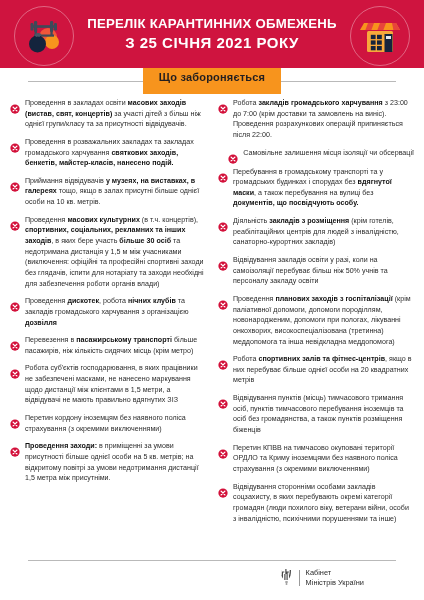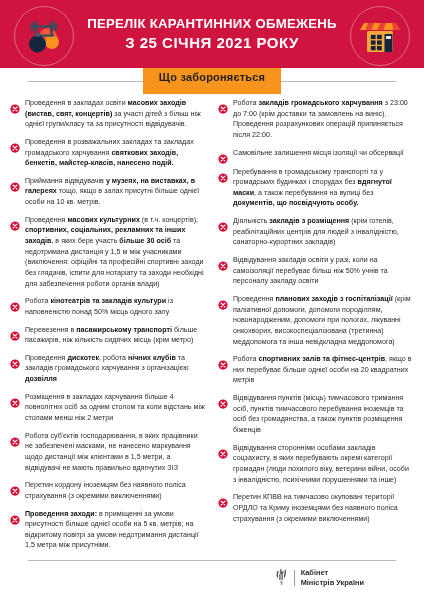--- a/index.html
+++ b/index.html
@@ -97,20 +97,21 @@
   }
   .col {
     width: 196px;
     flex: 0 0 196px;
   }
 
   .item {
     display: flex;
     align-items: flex-start;
     margin-bottom: 7px;
+    justify-content: flex-end;
   }
   .x-icon {
     flex: 0 0 auto;
     width: 10px;
     height: 10px;
     margin-top: 2px;
     margin-right: 5px;
   }
   .item-text {
     font-size: 7.1px;
@@ -145,21 +146,21 @@
     height: 17px;
     flex: 0 0 auto;
   }
   .brand-divider {
     width: 1px;
     height: 16px;
     background: #9a9a9a;
   }
   .brand-text {
     font-size: 7.4px;
-    font-weight: bold;
+    font-weight: normal;
     line-height: 1.35;
     color: #2b2b2b;
   }
 </style>
 </head>
 <body>
 
 <div class="header">
 
   <div class="header-icon left">
@@ -238,42 +239,28 @@
             <circle cx="8" cy="8" r="7.4" fill="#d3103a"></circle>
             <path d="M5 5 L11 11 M11 5 L5 11" stroke="#ffffff" stroke-width="2.2" stroke-linecap="round"></path>
           </svg></span>
         <div class="item-text">Проведення <b>масових культурних</b> (в т.ч. концертів), <b>спортивних, соціальних, рекламних та інших заходів</b>, в яких бере участь <b>більше 30 осіб</b> та недотримана дистанція у 1,5 м між учасниками (виключення: офіційні та професійні спортивні заходи без глядачів, іспити для нотаріату та заходи необхідні для забезпечення роботи органів влади)</div>
       </div>
       <div class="item">
         <span class="x-icon"><svg viewBox="0 0 16 16" aria-hidden="true">
             <circle cx="8" cy="8" r="7.4" fill="#d3103a"></circle>
             <path d="M5 5 L11 11 M11 5 L5 11" stroke="#ffffff" stroke-width="2.2" stroke-linecap="round"></path>
           </svg></span>
-        <div class="item-text">Робота <b>кінотеатрів та закладів культури</b> із наповненістю понад 50% місць одного залу</div>
+        <div class="item-text">Проведення <b>дискотек</b>, робота <b>нічних клубів</b> та закладів громадського харчування з організацією <b>дозвілля</b></div>
       </div>
       <div class="item">
         <span class="x-icon"><svg viewBox="0 0 16 16" aria-hidden="true">
             <circle cx="8" cy="8" r="7.4" fill="#d3103a"></circle>
             <path d="M5 5 L11 11 M11 5 L5 11" stroke="#ffffff" stroke-width="2.2" stroke-linecap="round"></path>
           </svg></span>
         <div class="item-text">Перевезення в <b>пасажирському транспорті</b> більше пасажирів, ніж кількість сидячих місць (крім метро)</div>
-      </div>
-      <div class="item">
-        <span class="x-icon"><svg viewBox="0 0 16 16" aria-hidden="true">
-            <circle cx="8" cy="8" r="7.4" fill="#d3103a"></circle>
-            <path d="M5 5 L11 11 M11 5 L5 11" stroke="#ffffff" stroke-width="2.2" stroke-linecap="round"></path>
-          </svg></span>
-        <div class="item-text">Проведення <b>дискотек</b>, робота <b>нічних клубів</b> та закладів громадського харчування з організацією <b>дозвілля</b></div>
-      </div>
-      <div class="item">
-        <span class="x-icon"><svg viewBox="0 0 16 16" aria-hidden="true">
-            <circle cx="8" cy="8" r="7.4" fill="#d3103a"></circle>
-            <path d="M5 5 L11 11 M11 5 L5 11" stroke="#ffffff" stroke-width="2.2" stroke-linecap="round"></path>
-          </svg></span>
-        <div class="item-text">Розміщення в закладах харчування більше 4 повнолітніх осіб за одним столом та коли відстань між столами менш ніж 2 метри</div>
       </div>
       <div class="item">
         <span class="x-icon"><svg viewBox="0 0 16 16" aria-hidden="true">
             <circle cx="8" cy="8" r="7.4" fill="#d3103a"></circle>
             <path d="M5 5 L11 11 M11 5 L5 11" stroke="#ffffff" stroke-width="2.2" stroke-linecap="round"></path>
           </svg></span>
         <div class="item-text">Робота суб'єктів господарювання, в яких працівники не забезпечені масками, не нанесено маркування щодо дистанції між клієнтами в 1,5 метри, а відвідувачі не мають правильно вдягнутих ЗІЗ</div>
       </div>
       <div class="item">
         <span class="x-icon"><svg viewBox="0 0 16 16" aria-hidden="true">
@@ -345,28 +332,28 @@
             <circle cx="8" cy="8" r="7.4" fill="#d3103a"></circle>
             <path d="M5 5 L11 11 M11 5 L5 11" stroke="#ffffff" stroke-width="2.2" stroke-linecap="round"></path>
           </svg></span>
         <div class="item-text">Відвідування пунктів (місць) тимчасового тримання осіб, пунктів тимчасового перебування іноземців та осіб без громадянства, а також пунктів розміщення біженців</div>
       </div>
       <div class="item">
         <span class="x-icon"><svg viewBox="0 0 16 16" aria-hidden="true">
             <circle cx="8" cy="8" r="7.4" fill="#d3103a"></circle>
             <path d="M5 5 L11 11 M11 5 L5 11" stroke="#ffffff" stroke-width="2.2" stroke-linecap="round"></path>
           </svg></span>
+        <div class="item-text">Перетин КПВВ на тимчасово окуповані території ОРДЛО та Криму іноземцями без наявного поліса страхування (з окремими виключеннями)</div>
+      </div>
+      <div class="item">
+        <span class="x-icon"><svg viewBox="0 0 16 16" aria-hidden="true">
+            <circle cx="8" cy="8" r="7.4" fill="#d3103a"></circle>
+            <path d="M5 5 L11 11 M11 5 L5 11" stroke="#ffffff" stroke-width="2.2" stroke-linecap="round"></path>
+          </svg></span>
         <div class="item-text">Відвідування сторонніми особами закладів соцзахисту, в яких перебувають окремі категорії громадян (люди похилого віку, ветерани війни, особи з інвалідністю, психічними порушеннями та інше)</div>
-      </div>
-      <div class="item">
-        <span class="x-icon"><svg viewBox="0 0 16 16" aria-hidden="true">
-            <circle cx="8" cy="8" r="7.4" fill="#d3103a"></circle>
-            <path d="M5 5 L11 11 M11 5 L5 11" stroke="#ffffff" stroke-width="2.2" stroke-linecap="round"></path>
-          </svg></span>
-        <div class="item-text">Перетин КПВВ на тимчасово окуповані території ОРДЛО та Криму іноземцями без наявного поліса страхування (з окремими виключеннями)</div>
       </div>
     </div>
 </div>
 
 <div class="footer">
   <div class="footer-rule"></div>
   <div class="footer-brand">
     <svg class="trident" viewBox="0 0 26 34" aria-hidden="true">
       <path d="M2 2 c0 9 1.4 14 4 17 l0 -12 2.6 0 0 15 2.4 0 0 -22 2 0 0 22 2.4 0 0 -15 2.6 0 0 12 c2.6 -3 4 -8 4 -17 l-2.6 0 c0 6 -0.6 9 -1.6 11 l0 -8 -4.8 0 0 5 -1.6 0 0 -12 -1.2 0 0 12 -1.6 0 0 -5 -4.8 0 0 8 c-1 -2 -1.6 -5 -1.6 -11z" fill="#4a4a4a"></path>
       <rect x="10.6" y="25" width="4.8" height="2" fill="#4a4a4a"></rect>

